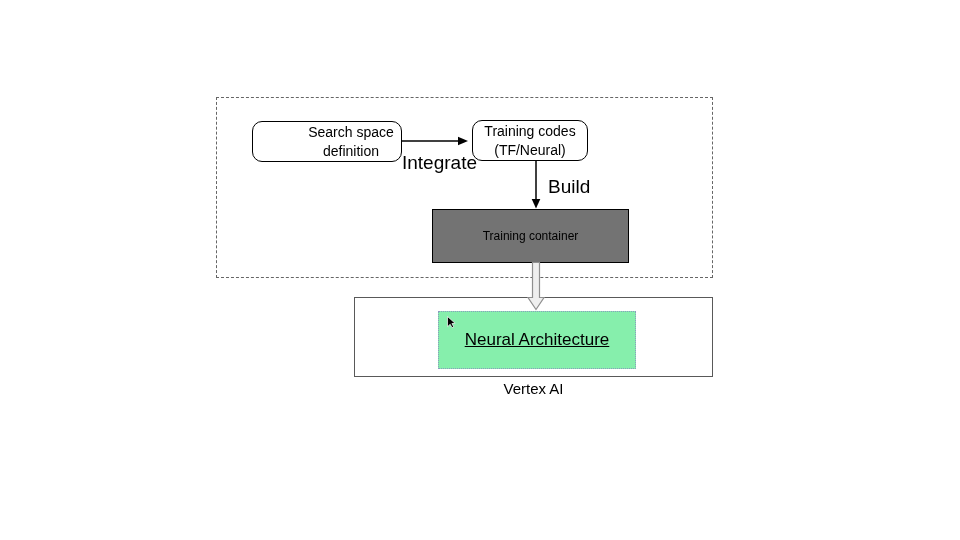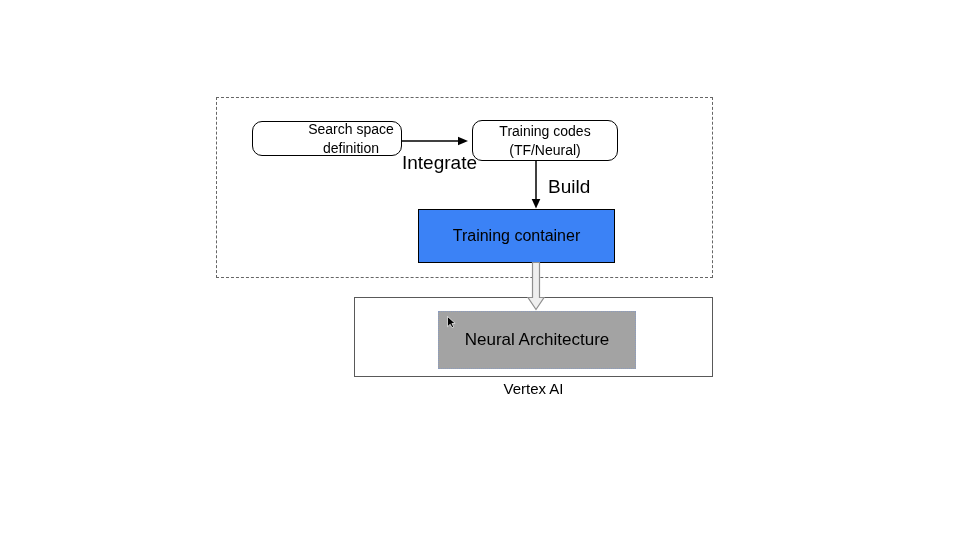--- a/index.html
+++ b/index.html
@@ -31,53 +31,54 @@
     border-radius: 10px;
     background: #ffffff;
     display: flex;
     flex-direction: column;
     align-items: center;
     justify-content: center;
     text-align: center;
     font-size: 14px;
     line-height: 19px;
   }
-  .search-space { left: 252px; top: 121px; width: 150px; height: 35px; padding-left: 48px; }
-  .training-codes { left: 472px; top: 120px; width: 146px; height: 41px; align-items: center; }
+  .search-space { left: 252px; top: 121px; width: 150px; height: 41px; padding-left: 48px; }
+  .training-codes { left: 472px; top: 120px; width: 116px; height: 41px; align-items: center; }
 
   
   .training-container {
-    left: 418px; top: 209px; width: 197px; height: 54px;
-    background: #3b82f6;
+    left: 432px; top: 209px; width: 197px; height: 54px;
+    background: #737373;
     border: 1.5px solid #000000;
     display: flex;
     align-items: center;
     justify-content: center;
-    font-size: 16px;
+    font-size: 12px;
   }
 
   
   .platform-box {
     left: 354px; top: 297px; width: 359px; height: 80px;
     border: 1.5px solid #595959;
     background: #ffffff;
   }
 
   
   .nas-node {
     left: 438px; top: 311px; width: 198px; height: 58px;
-    background: #a3a3a3;
+    background: #86efac;
     border: 1.5px dotted #8a9bbf;
     display: flex;
     flex-direction: column;
     align-items: center;
     justify-content: center;
     text-align: center;
     font-size: 17px;
     line-height: 22px;
+    text-decoration: underline;
   }
 
   
   .edge-label { font-size: 19px; white-space: nowrap; }
   .integrate-label { left: 402px; top: 152px; }
   .build-label { left: 548px; top: 176px; }
 
   
   .platform-label {
     left: 354px; top: 380px; width: 359px;

